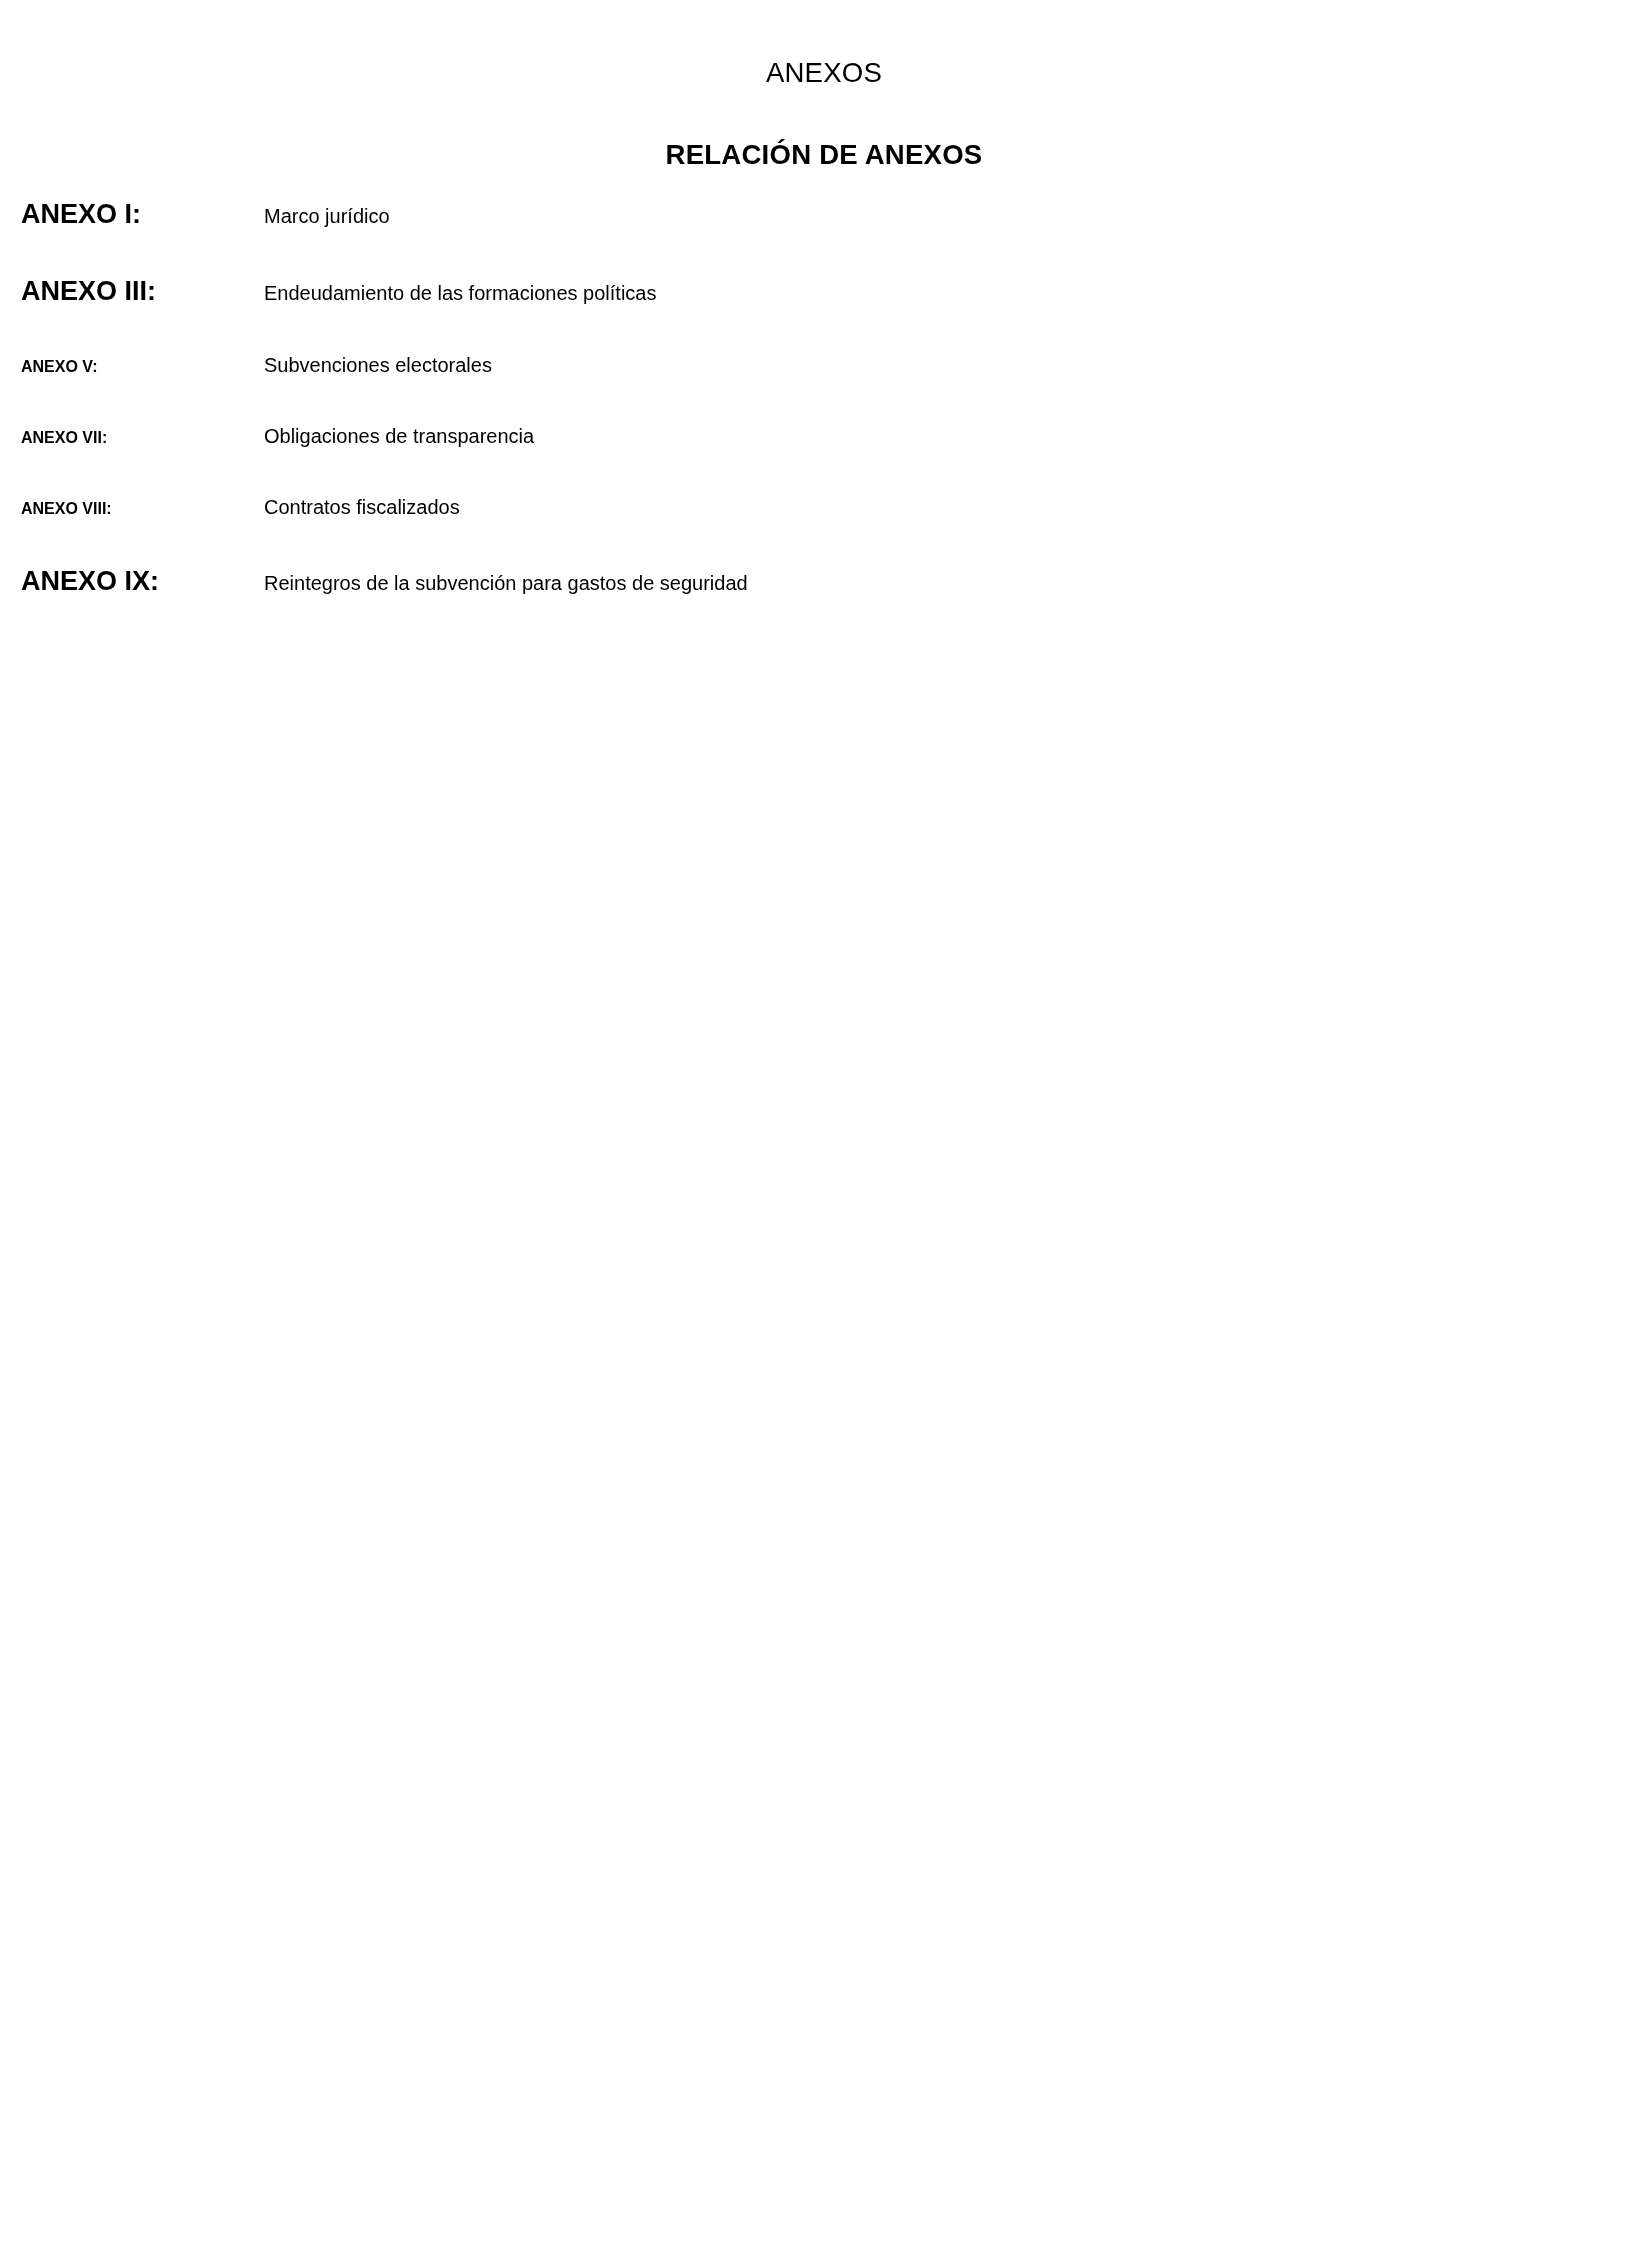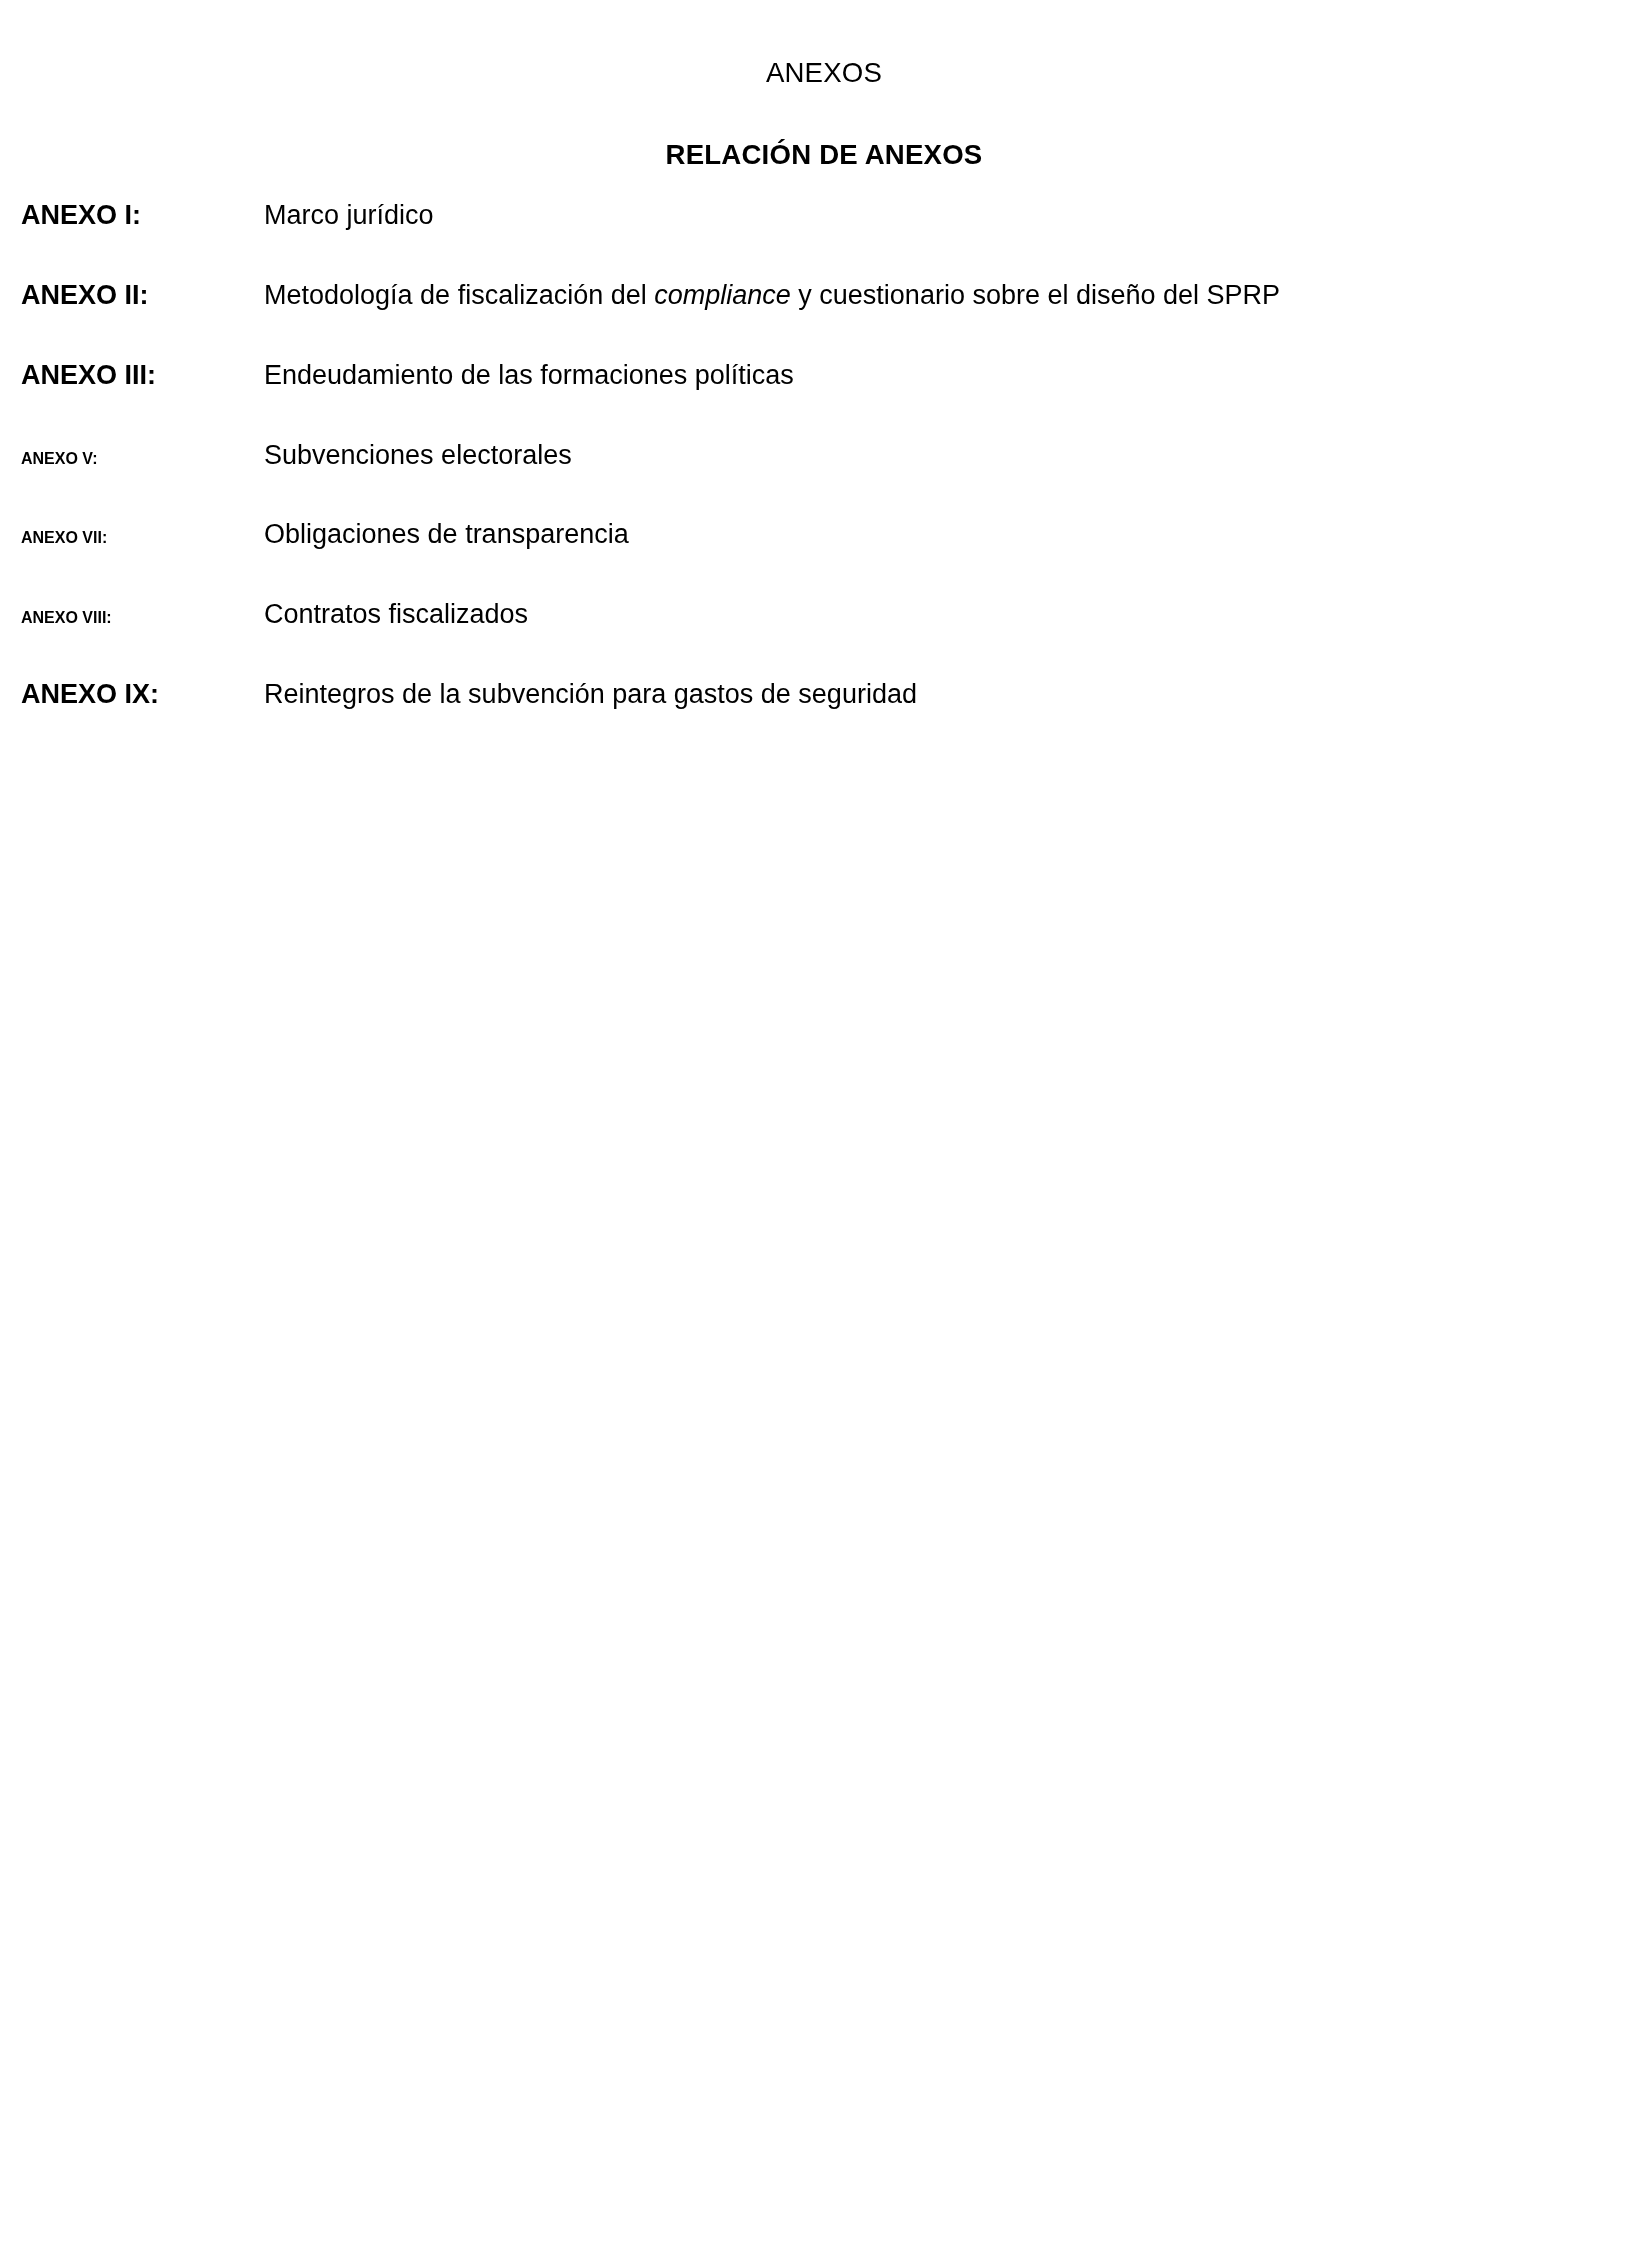--- a/index.html
+++ b/index.html
@@ -58,21 +58,21 @@
     font-weight: bold;
     font-size: 27px;
     width: 243px;
     flex: 0 0 243px;
     white-space: nowrap;
   }
   .annex-label.sm {
     font-size: 16px;
   }
   .annex-title {
-    font-size: 27px;
+    font-size: 20px;
     font-weight: normal;
     line-height: 1.25;
   }
   .annex-title em {
     font-style: italic;
   }
 </style>
 </head>
 <body>
 
@@ -84,24 +84,20 @@
 
   <hr class="rule">
 
   <ul class="annex-list">
 
     <li class="annex-row">
       <span class="annex-label">ANEXO I:</span>
       <span class="annex-title">Marco jurídico</span>
     </li>
 
-    <li class="annex-row">
-      <span class="annex-label">ANEXO II:</span>
-      <span class="annex-title"><span>Metodología de fiscalización del </span><em>compliance</em><span> y cuestionario sobre el diseño del SPRP</span></span>
-    </li>
 
     <li class="annex-row">
       <span class="annex-label">ANEXO III:</span>
       <span class="annex-title">Endeudamiento de las formaciones políticas</span>
     </li>
 
 
     <li class="annex-row">
       <span class="annex-label sm">ANEXO V:</span>
       <span class="annex-title">Subvenciones electorales</span>

